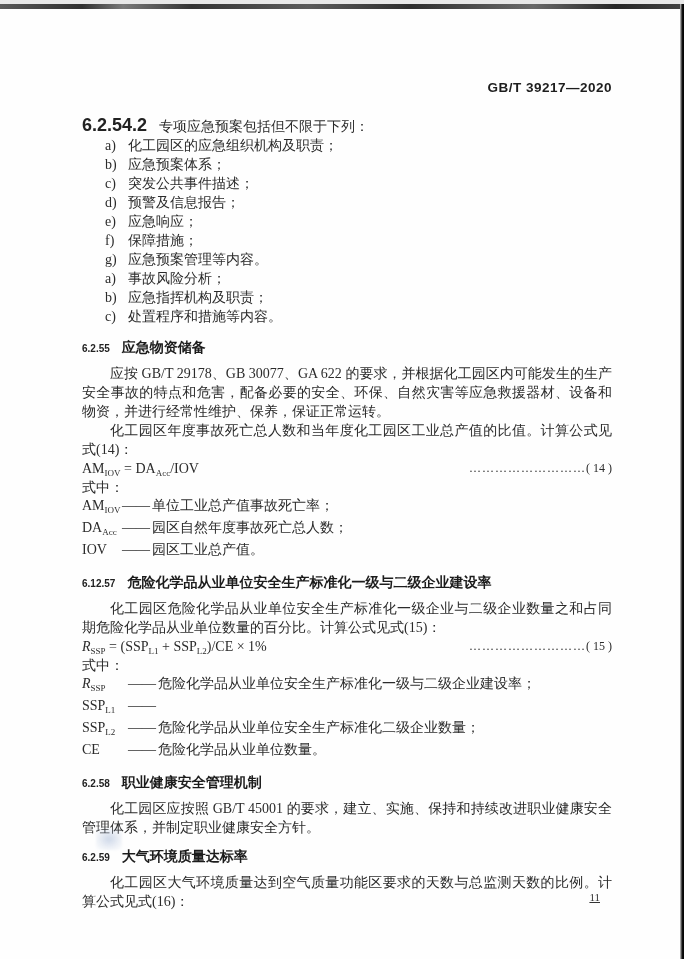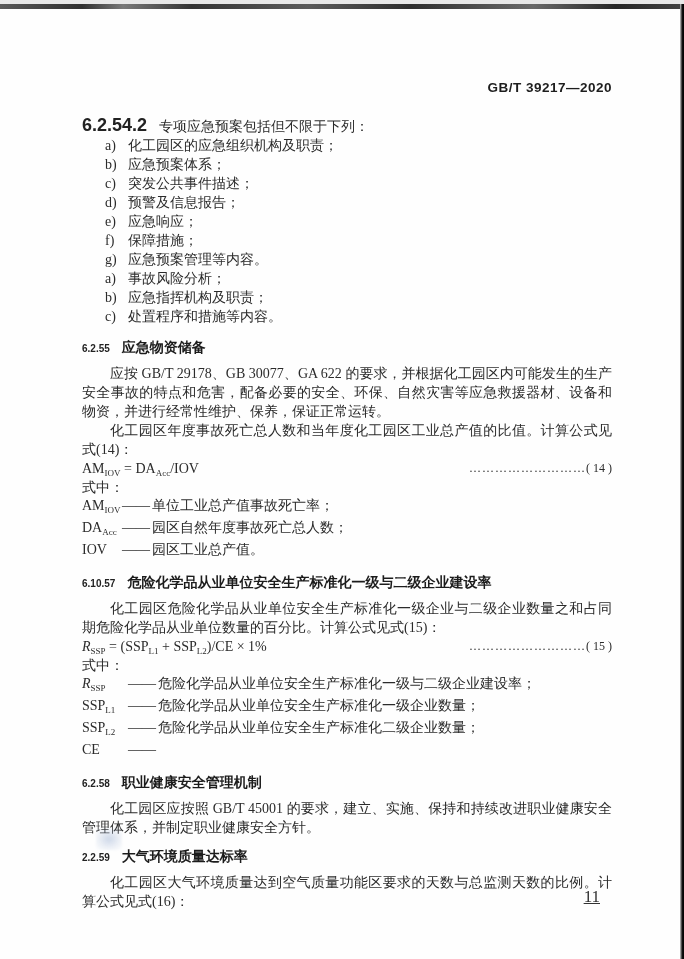--- a/index.html
+++ b/index.html
@@ -72,21 +72,21 @@
   .def-desc{flex:1;}
   .hmt{margin-top:10px;}
   .stamp-artifact{
     position:absolute;left:96px;top:824px;width:26px;height:22px;
     background:radial-gradient(ellipse at center,rgba(150,172,208,0.45) 0%,rgba(150,172,208,0.15) 60%,rgba(150,172,208,0) 100%);
     filter:blur(1px);
     border-radius:3px;
   }
   .page-number{
     position:absolute;right:84px;top:886px;
-    font-size:17px;color:#333;line-height:14px;text-decoration:underline;
+    font-size:11px;color:#333;line-height:14px;text-decoration:underline;
   }
 </style>
 </head>
 <body>
 
 <div class="page">
   <div class="scan-edge-top"></div>
   <div class="scan-edge-right"></div>
 
   <div class="content">
@@ -160,52 +160,52 @@
           <span class="def-dash">——</span>
           <span class="def-desc">园区自然年度事故死亡总人数；</span>
         </div>
       <div class="def-row">
           <span class="def-term"><span>IOV</span><sub></sub></span>
           <span class="def-dash">——</span>
           <span class="def-desc">园区工业总产值。</span>
         </div>
     </div>
 
-    <div class="sec-heading hmt"><span class="clause-num">6.10.57</span><span>危险化学品从业单位安全生产标准化一级与二级企业建设率</span></div>
+    <div class="sec-heading hmt"><span class="clause-num">6.12.57</span><span>危险化学品从业单位安全生产标准化一级与二级企业建设率</span></div>
     <p class="para">化工园区危险化学品从业单位安全生产标准化一级企业与二级企业数量之和占同期危险化学品从业单位数量的百分比。计算公式见式(15)：</p>
     <div class="formula-line">
       <span class="formula-expr"><span class="f-italic">R</span><sub>SSP</sub><span> = (SSP</span><sub>L1</sub><span> + SSP</span><sub>L2</sub><span>)/CE × 1%</span></span>
       <span class="formula-right"><span class="leader-dots">………………………</span><span>( 15 )</span></span>
     </div>
     <p class="where-label">式中：</p>
     <div class="w46">
       <div class="def-row">
           <span class="def-term"><span class="f-italic">R</span><sub>SSP</sub></span>
           <span class="def-dash">——</span>
           <span class="def-desc">危险化学品从业单位安全生产标准化一级与二级企业建设率；</span>
         </div>
       <div class="def-row">
           <span class="def-term"><span>SSP</span><sub>L1</sub></span>
           <span class="def-dash">——</span>
-          <span class="def-desc">危险化学品从业单位安全生产标准化一级企业数量；</span>
         </div>
       <div class="def-row">
           <span class="def-term"><span>SSP</span><sub>L2</sub></span>
           <span class="def-dash">——</span>
           <span class="def-desc">危险化学品从业单位安全生产标准化二级企业数量；</span>
         </div>
       <div class="def-row">
           <span class="def-term"><span>CE</span><sub></sub></span>
           <span class="def-dash">——</span>
+          <span class="def-desc">危险化学品从业单位数量。</span>
         </div>
     </div>
 
     <div class="sec-heading hmt"><span class="clause-num">6.2.58</span><span>职业健康安全管理机制</span></div>
     <p class="para">化工园区应按照 GB/T 45001 的要求，建立、实施、保持和持续改进职业健康安全管理体系，并制定职业健康安全方针。</p>
 
-    <div class="sec-heading hmt"><span class="clause-num">2.2.59</span><span>大气环境质量达标率</span></div>
+    <div class="sec-heading hmt"><span class="clause-num">6.2.59</span><span>大气环境质量达标率</span></div>
     <p class="para">化工园区大气环境质量达到空气质量功能区要求的天数与总监测天数的比例。计算公式见式(16)：</p>
 
   </div>
 
   <div class="stamp-artifact"></div>
   <div class="page-number">11</div>
 </div>
 
 </body></html>

